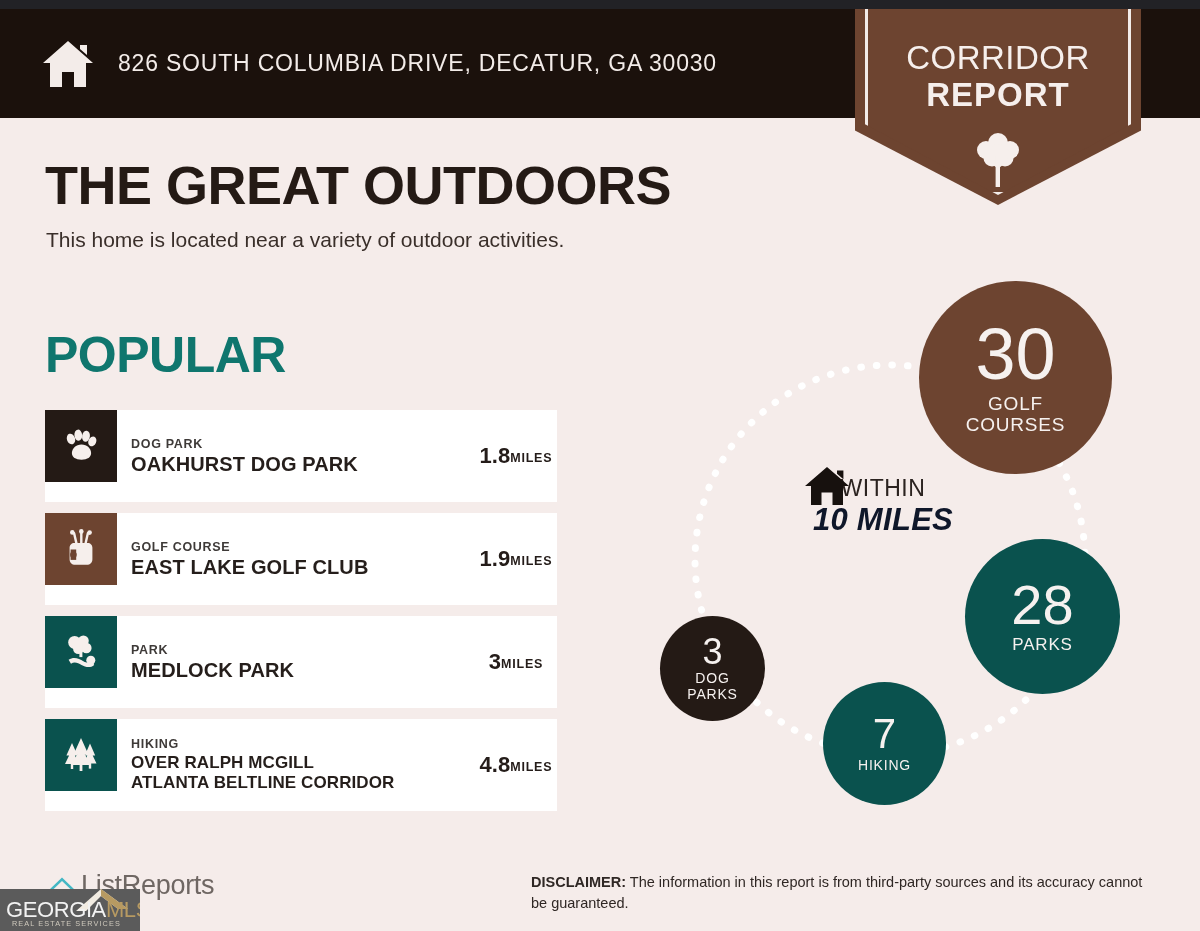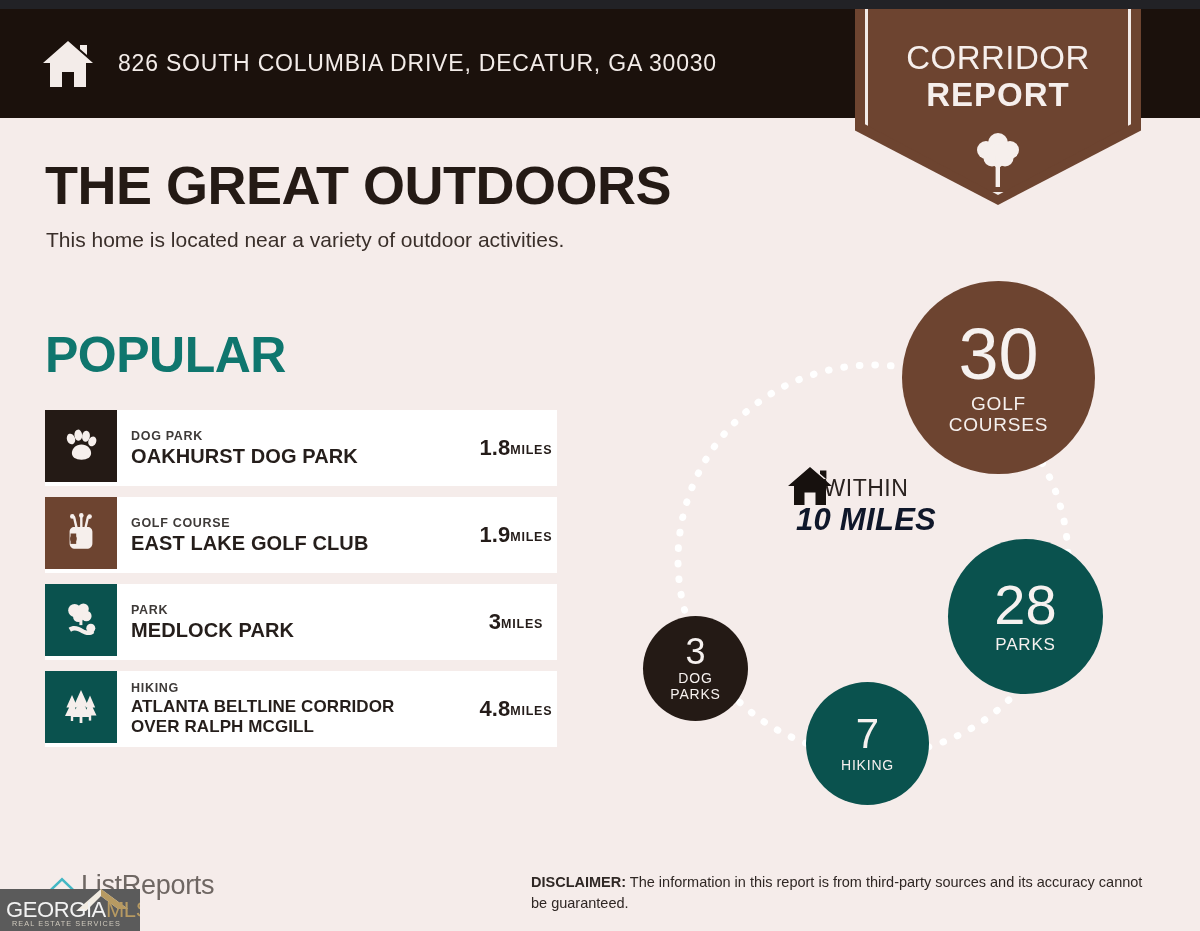--- a/index.html
+++ b/index.html
@@ -68,21 +68,21 @@
     font-size:21px; color:#3a2f2a; font-weight:400;
   }
   .h2{
     position:absolute; left:45px; top:326px;
     font-size:50px; font-weight:700; color:#0f766e; letter-spacing:-.5px;
   }
 
   
   .rows{ position:absolute; left:45px; top:410px; width:512px; }
   .row{
-    position:relative; height:76px; margin-bottom:11px;
+    position:relative; height:92px; margin-bottom:11px;
     background:#ffffff; display:flex; align-items:stretch;
   }
   .row .tile{
     width:72px; min-width:72px; height:72px;
     display:flex; align-items:center; justify-content:center;
   }
   .row .tile svg{ width:40px; height:40px; display:block; }
   .row .mid{
     flex:1; display:flex; flex-direction:column; justify-content:center;
     padding-left:14px;
@@ -100,21 +100,21 @@
     width:78px; display:flex; flex-direction:row;
     align-items:center; justify-content:center; padding-right:4px;
   }
   .row .dist{ font-size:22px; font-weight:700; color:#241c19; line-height:1; }
   .row .unit{
     font-size:12.5px; font-weight:700; color:#241c19;
     letter-spacing:.8px; margin-top:3px;text-align:center;
   }
 
   
-  .diagram{ position:absolute; left:603px; top:270px; width:560px; height:560px; }
+  .diagram{ position:absolute; left:620px; top:270px; width:560px; height:560px; }
   .diagram svg{ position:absolute; left:0; top:0; }
   .bub{
     position:absolute; border-radius:50%;
     display:flex; flex-direction:column;
     align-items:center; justify-content:center;
     color:#f6f1ef; text-align:center;
   }
   .bub .num{ font-weight:400; line-height:.95; }
   .bub .lab{ font-weight:400; letter-spacing:.8px; line-height:1.08; }
 
@@ -323,22 +323,22 @@
               <rect x="27.8" y="27.6" width="2.4" height="6"></rect>
               <path d="M20 3 L27.2 19 L23.8 19 L29 30 L11 30 L16.2 19 L12.8 19 Z"></path>
               <rect x="18.6" y="29" width="2.8" height="7"></rect>
             </g>
           </svg>
         </span>
       </div>
       <div class="mid">
         <div class="cat">HIKING</div>
         <div class="nm two">
+          <div>OVER RALPH MCGILL</div>
           <div>ATLANTA BELTLINE CORRIDOR</div>
-          <div>OVER RALPH MCGILL</div>
         </div>
       </div>
       <div class="right">
         <div class="dist">4.8</div>
         <div class="unit">MILES</div>
       </div>
     </div>
 
   </div>
 

